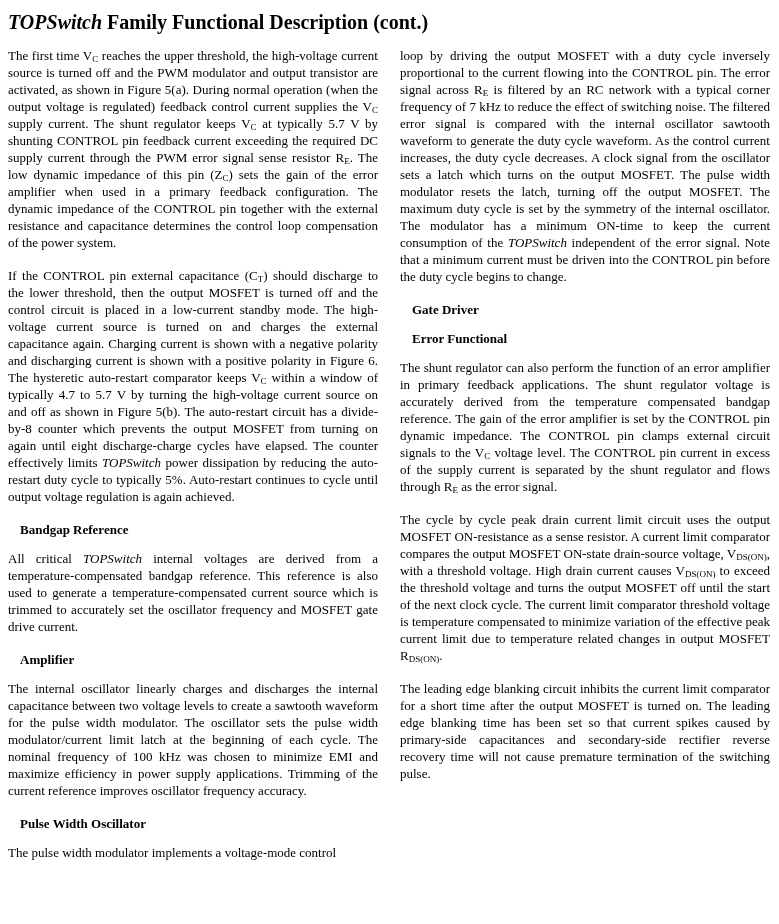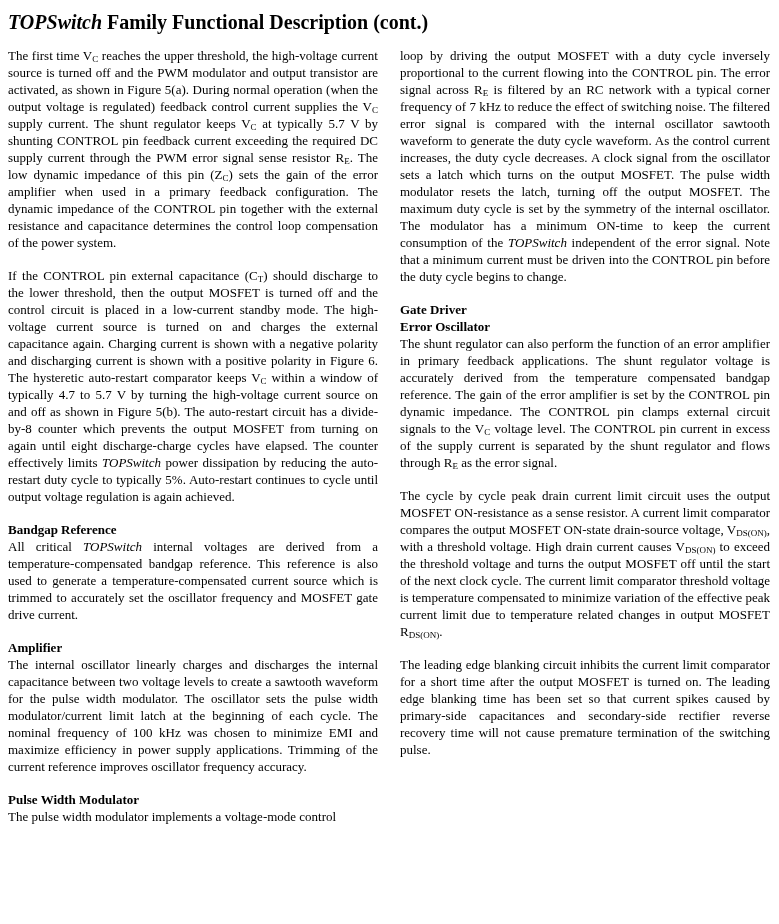--- a/index.html
+++ b/index.html
@@ -24,43 +24,43 @@
   .para {
     font-size: 13px;
     line-height: 17px;
     text-align: justify;
     margin: 0 0 16px 0;
   }
   .heading {
     font-size: 13px;
     line-height: 17px;
     font-weight: bold;
-    margin: 0;
+    margin: 12px;
   }
   sub { font-size: 9px; line-height: 0; vertical-align: -2px; }
   i { font-style: italic; }
 </style>
 </head>
 <body>
 
 <div class="page">
   <div class="title"><i>TOPSwitch</i> Family Functional Description (cont.)</div>
   <div class="cols">
     <div class="col">
         <div class="para">The first time V<sub>C</sub> reaches the upper threshold, the high-voltage current source is turned off and the PWM modulator and output transistor are activated, as shown in Figure 5(a). During normal operation (when the output voltage is regulated) feedback control current supplies the V<sub>C</sub> supply current. The shunt regulator keeps V<sub>C</sub> at typically 5.7 V by shunting CONTROL pin feedback current exceeding the required DC supply current through the PWM error signal sense resistor R<sub>E</sub>. The low dynamic impedance of this pin (Z<sub>C</sub>) sets the gain of the error amplifier when used in a primary feedback configuration. The dynamic impedance of the CONTROL pin together with the external resistance and capacitance determines the control loop compensation of the power system.</div>
         <div class="para">If the CONTROL pin external capacitance (C<sub>T</sub>) should discharge to the lower threshold, then the output MOSFET is turned off and the control circuit is placed in a low-current standby mode. The high-voltage current source is turned on and charges the external capacitance again. Charging current is shown with a negative polarity and discharging current is shown with a positive polarity in Figure 6. The hysteretic auto-restart comparator keeps V<sub>C</sub> within a window of typically 4.7 to 5.7 V by turning the high-voltage current source on and off as shown in Figure 5(b). The auto-restart circuit has a divide-by-8 counter which prevents the output MOSFET from turning on again until eight discharge-charge cycles have elapsed. The counter effectively limits <i>TOPSwitch</i> power dissipation by reducing the auto-restart duty cycle to typically 5%. Auto-restart continues to cycle until output voltage regulation is again achieved.</div>
         <div class="heading">Bandgap Reference</div>
         <div class="para">All critical <i>TOPSwitch</i> internal voltages are derived from a temperature-compensated bandgap reference. This reference is also used to generate a temperature-compensated current source which is trimmed to accurately set the oscillator frequency and MOSFET gate drive current.</div>
         <div class="heading">Amplifier</div>
         <div class="para">The internal oscillator linearly charges and discharges the internal capacitance between two voltage levels to create a sawtooth waveform for the pulse width modulator. The oscillator sets the pulse width modulator/current limit latch at the beginning of each cycle. The nominal frequency of 100 kHz was chosen to minimize EMI and maximize efficiency in power supply applications. Trimming of the current reference improves oscillator frequency accuracy.</div>
-        <div class="heading">Pulse Width Modulator</div>
+        <div class="heading">Pulse Width Oscillator</div>
         <div class="para">The pulse width modulator implements a voltage-mode control</div>
       </div>
     <div class="col">
         <div class="para">loop by driving the output MOSFET with a duty cycle inversely proportional to the current flowing into the CONTROL pin. The error signal across R<sub>E</sub> is filtered by an RC network with a typical corner frequency of 7 kHz to reduce the effect of switching noise. The filtered error signal is compared with the internal oscillator sawtooth waveform to generate the duty cycle waveform. As the control current increases, the duty cycle decreases. A clock signal from the oscillator sets a latch which turns on the output MOSFET. The pulse width modulator resets the latch, turning off the output MOSFET. The maximum duty cycle is set by the symmetry of the internal oscillator. The modulator has a minimum ON-time to keep the current consumption of the <i>TOPSwitch</i> independent of the error signal. Note that a minimum current must be driven into the CONTROL pin before the duty cycle begins to change.</div>
         <div class="heading">Gate Driver</div>
-        <div class="heading">Error Oscillator</div>
+        <div class="heading">Error Functional</div>
         <div class="para">The shunt regulator can also perform the function of an error amplifier in primary feedback applications. The shunt regulator voltage is accurately derived from the temperature compensated bandgap reference. The gain of the error amplifier is set by the CONTROL pin dynamic impedance. The CONTROL pin clamps external circuit signals to the V<sub>C</sub> voltage level. The CONTROL pin current in excess of the supply current is separated by the shunt regulator and flows through R<sub>E</sub> as the error signal.</div>
         <div class="para">The cycle by cycle peak drain current limit circuit uses the output MOSFET ON-resistance as a sense resistor. A current limit comparator compares the output MOSFET ON-state drain-source voltage, V<sub>DS(ON)</sub>, with a threshold voltage. High drain current causes V<sub>DS(ON)</sub> to exceed the threshold voltage and turns the output MOSFET off until the start of the next clock cycle. The current limit comparator threshold voltage is temperature compensated to minimize variation of the effective peak current limit due to temperature related changes in output MOSFET R<sub>DS(ON)</sub>.</div>
         <div class="para">The leading edge blanking circuit inhibits the current limit comparator for a short time after the output MOSFET is turned on. The leading edge blanking time has been set so that current spikes caused by primary-side capacitances and secondary-side rectifier reverse recovery time will not cause premature termination of the switching pulse.</div>
       </div>
   </div>
 </div>
 
 </body></html>

